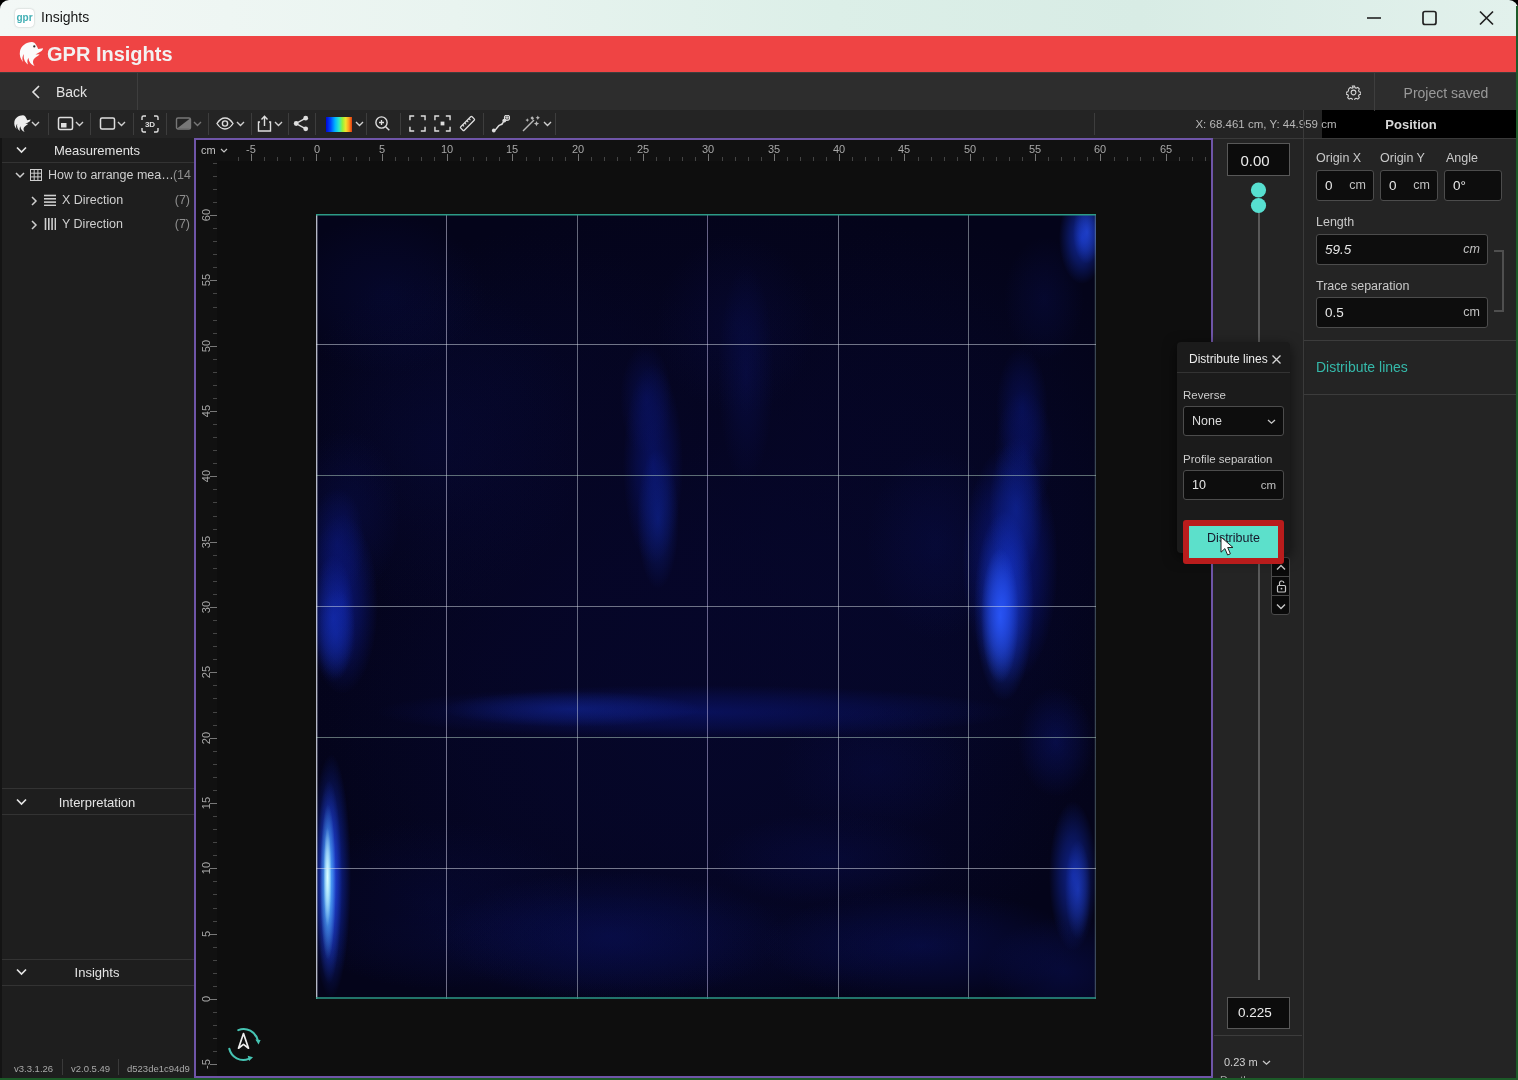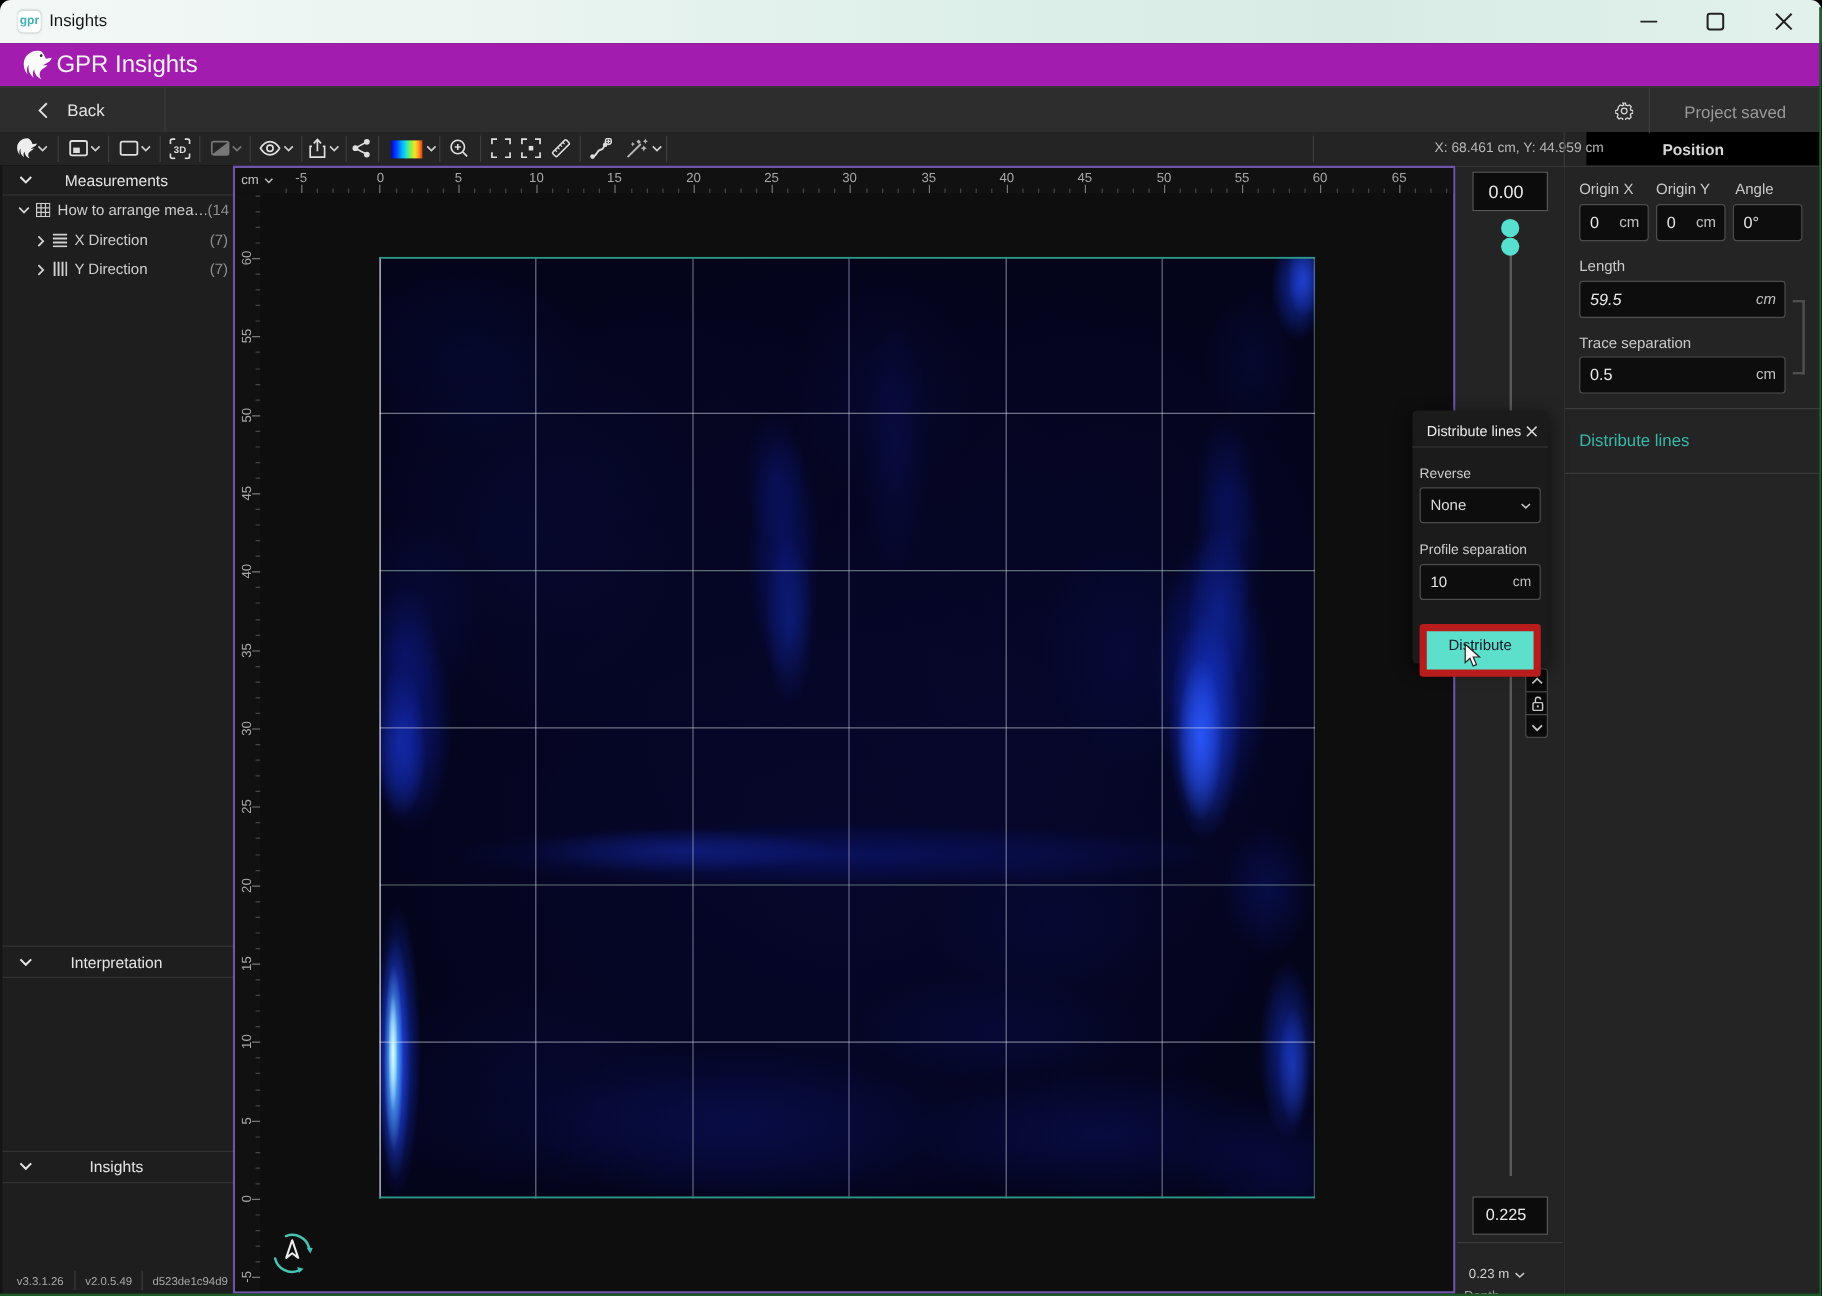--- a/index.html
+++ b/index.html
@@ -10,21 +10,21 @@
 #titlebar { position:absolute; left:0; top:0; width:1518px; height:36px;
   background:linear-gradient(90deg,#f3f8f6 0%,#e9f4f0 30%,#dcEFe8 55%,#d8ece5 75%,#e2f1ec 100%);
   border-radius:9px 9px 0 0; }
 #gprbadge { position:absolute; left:15px; top:9px; width:19px; height:18px; background:#fff;
   border-radius:4px; box-shadow:0 0 2px rgba(0,0,0,.25); text-align:center;
   font-weight:bold; font-size:10px; color:#43b0b5; line-height:18px; letter-spacing:0; }
 #tb-title { position:absolute; left:41px; top:9px; font-size:14px; color:#161616; }
 .winbtn { position:absolute; top:0; width:46px; height:36px; }
 
 
-#apphdr { position:absolute; left:0; top:36px; width:1518px; height:36px; background:#a21caf; }
+#apphdr { position:absolute; left:0; top:36px; width:1518px; height:36px; background:#ef4444;font-weight:bold; }
 #apphdr .t { position:absolute; left:47px; top:7px; font-size:20px; color:#f2f2f2; }
 
 
 #navbar { position:absolute; left:0; top:72px; width:1518px; height:38px; background:#2d2d2d;
   border-top:1px solid #3e3e3e; }
 #navbar .vdiv { position:absolute; top:0; width:1px; height:38px; background:#3e3e3e; }
 #back-txt { position:absolute; left:56px; top:11px; font-size:14px; color:#e3e3e3; }
 #pagetitle { position:absolute; left:0; width:1440px; text-align:center; top:11px; font-size:14.5px; color:#dedede; }
 #projsaved { position:absolute; left:1374px; width:144px; text-align:center; top:12px; font-size:14px; color:#9a9a9a; }
 

